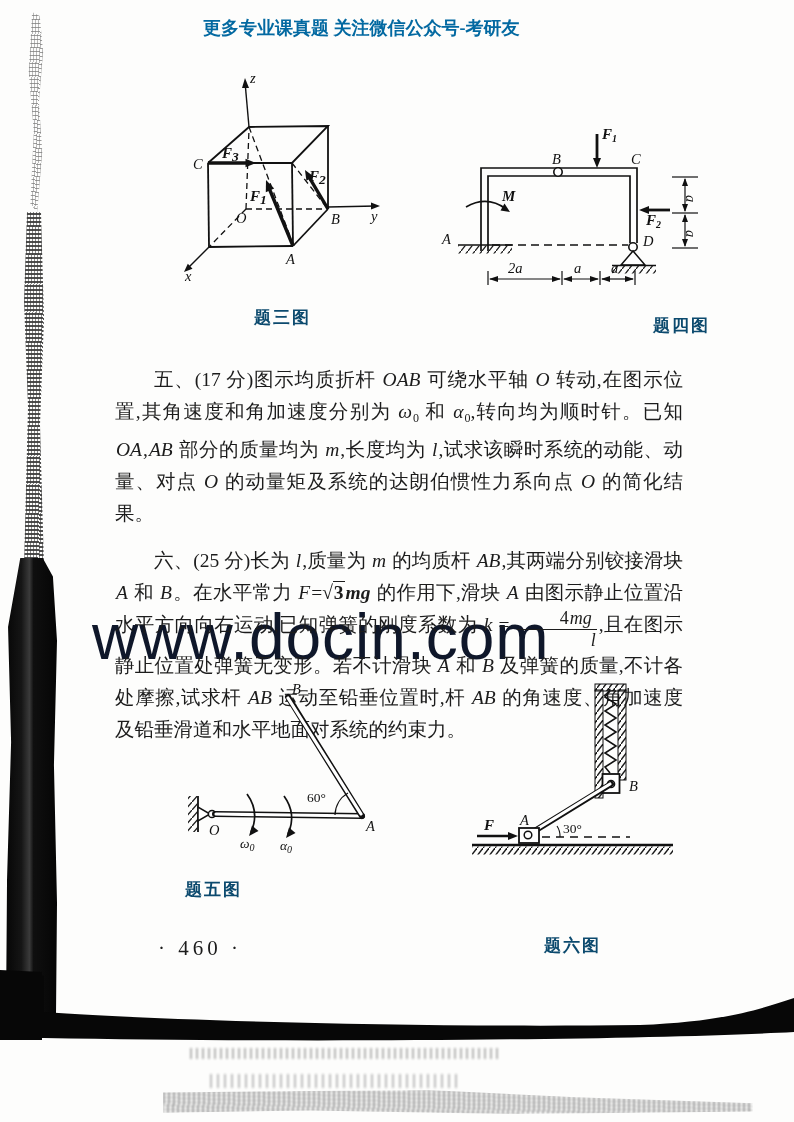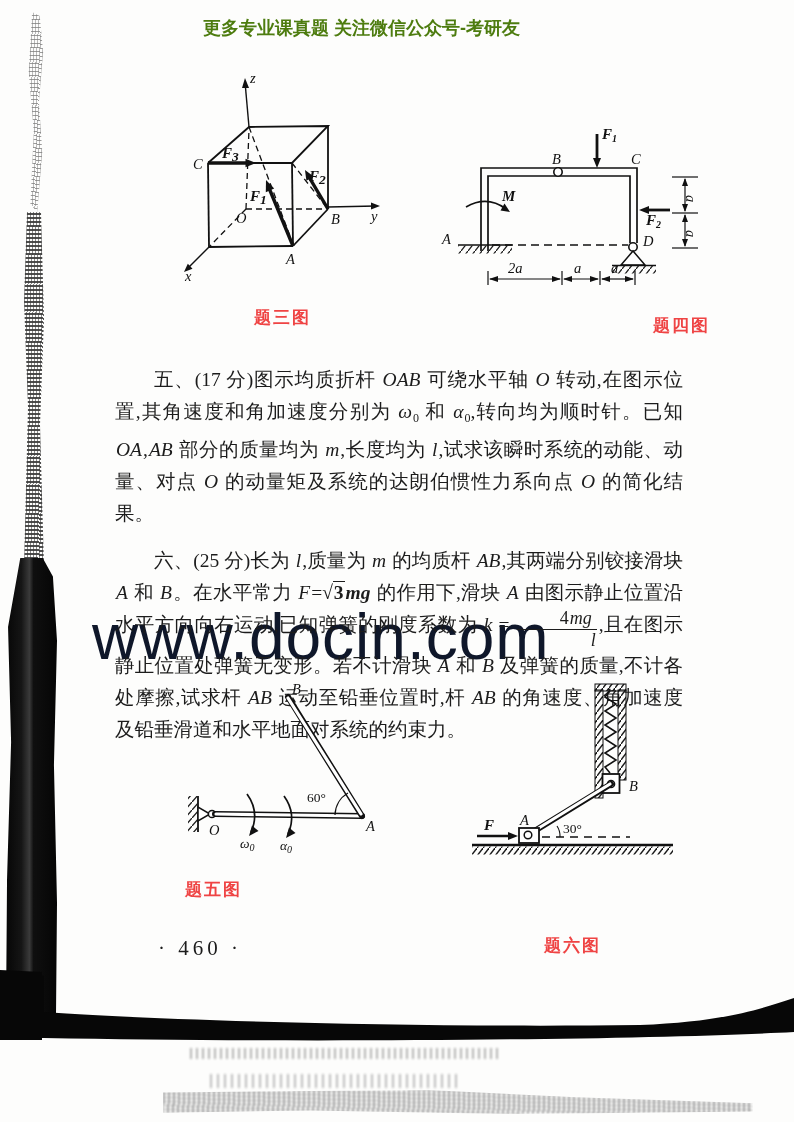--- a/index.html
+++ b/index.html
@@ -5,22 +5,22 @@
   * { margin:0; padding:0; box-sizing:border-box; }
   html,body { width:794px; height:1122px; }
   body {
     position:relative; width:794px; height:1122px; overflow:hidden;
     background:#fdfdfc; color:#1c1c1c;
     font-family:"Liberation Serif","DejaVu Serif",serif;
   }
   
   .promo {
     position:absolute; left:203px; top:16px; width:420px;
-    color:#4d7c0f; font-weight:bold; font-size:18px; letter-spacing:0px;
-    font-family:Liberation Sans, sans-serif;
+    color:#0369a1; font-weight:bold; font-size:18px; letter-spacing:0px;
+    font-family:Liberation Serif, serif;
   }
   
   .watermark {
     position:absolute; left:92px; top:600px; width:690px; z-index:1;
     font-family:"Liberation Sans","DejaVu Sans",sans-serif;
     font-size:64px; font-weight:400; letter-spacing:1px;
     color:#0f172a; white-space:nowrap;
   }
   
   .textblock {
@@ -32,21 +32,21 @@
   .sb { font-size:12px; vertical-align:-4px; font-style:normal; }
   .frac { display:inline-block; vertical-align:-15px; text-align:right; line-height:1.05; font-size:18px; margin:0 2px; }
   .frac .num { display:block; border-bottom:1.6px solid #1c1c1c; padding:0 4px 1px; }
   .frac .den { display:block; padding-top:1px; }
   .sqrt { white-space:nowrap;font-weight:bold; }
   .radicand { border-top:1.7px solid #1c1c1c; padding:0 1px; }
   
   .fig { position:absolute; z-index:2; }
   .figcap {
     position:absolute; z-index:2; font-size:17px; font-weight:600;
-    letter-spacing:2px; color:#ef4444;
+    letter-spacing:2px; color:#0c4a6e;
   }
   svg text { font-family:"Liberation Serif",serif; fill:#111; }
   .it  { font-style:italic; font-size:14.5px; }
   .itb { font-style:italic; font-weight:bold; font-size:15px; }
   .rm  { font-size:13.5px; }
   .gk  { font-style:italic; font-size:13.5px; }
   
   .pageno {
     position:absolute; left:158px; top:936px; z-index:2;
     font-size:21px; font-weight:normal; letter-spacing:4px;

